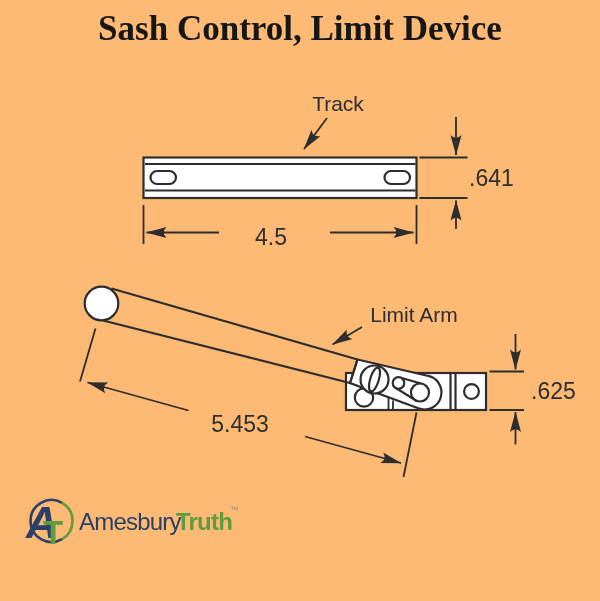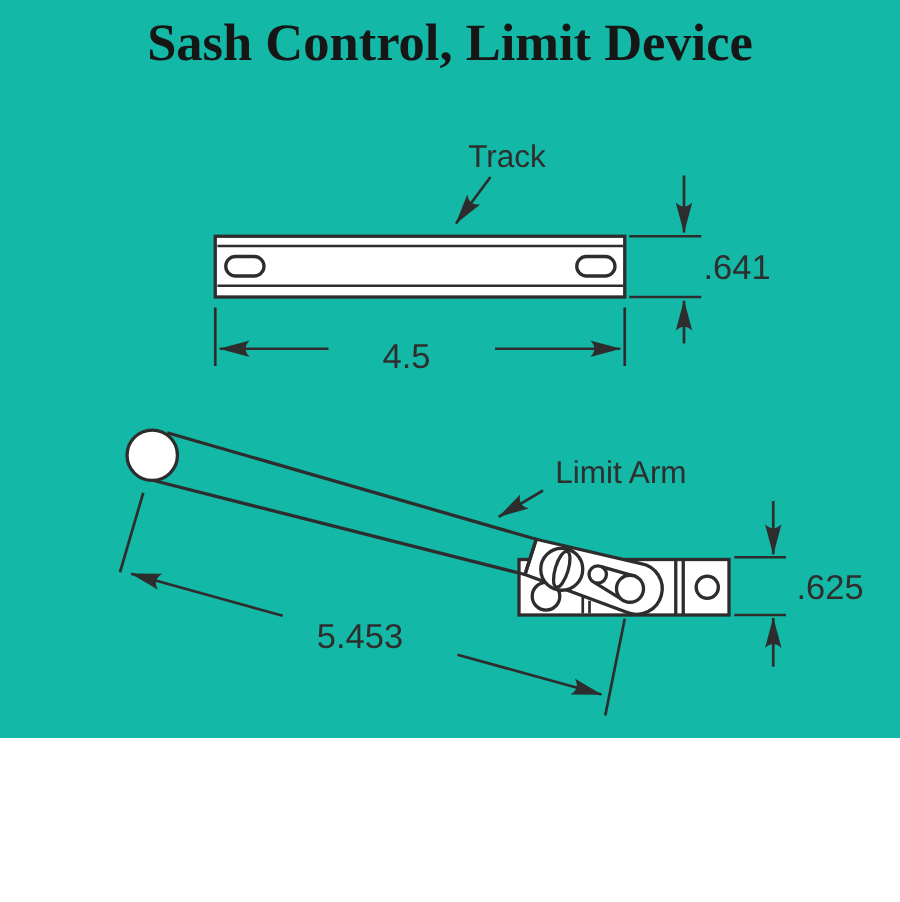--- a/index.html
+++ b/index.html
@@ -1,17 +1,17 @@
 <!DOCTYPE html>
 <html><head>
 <meta charset="utf-8">
 <style>
   html,body { margin:0; padding:0; background:#ffffff; }
   .stage {
-    position:relative; width:600px; height:492px; background:#14b8a6;
+    position:relative; width:600px; height:601px; background:#fdba74;
     font-family:"Liberation Sans","DejaVu Sans",sans-serif; overflow:hidden;
   }
   svg { display:block; }
   .doc-title {
     font-family:"Liberation Serif","DejaVu Serif",serif;
     font-weight:bold; font-size:35px; fill:#161616;
   }
   .lbl {
     font-family:"Liberation Sans","DejaVu Sans",sans-serif;
     font-size:21px; fill:#2e2e2e;

